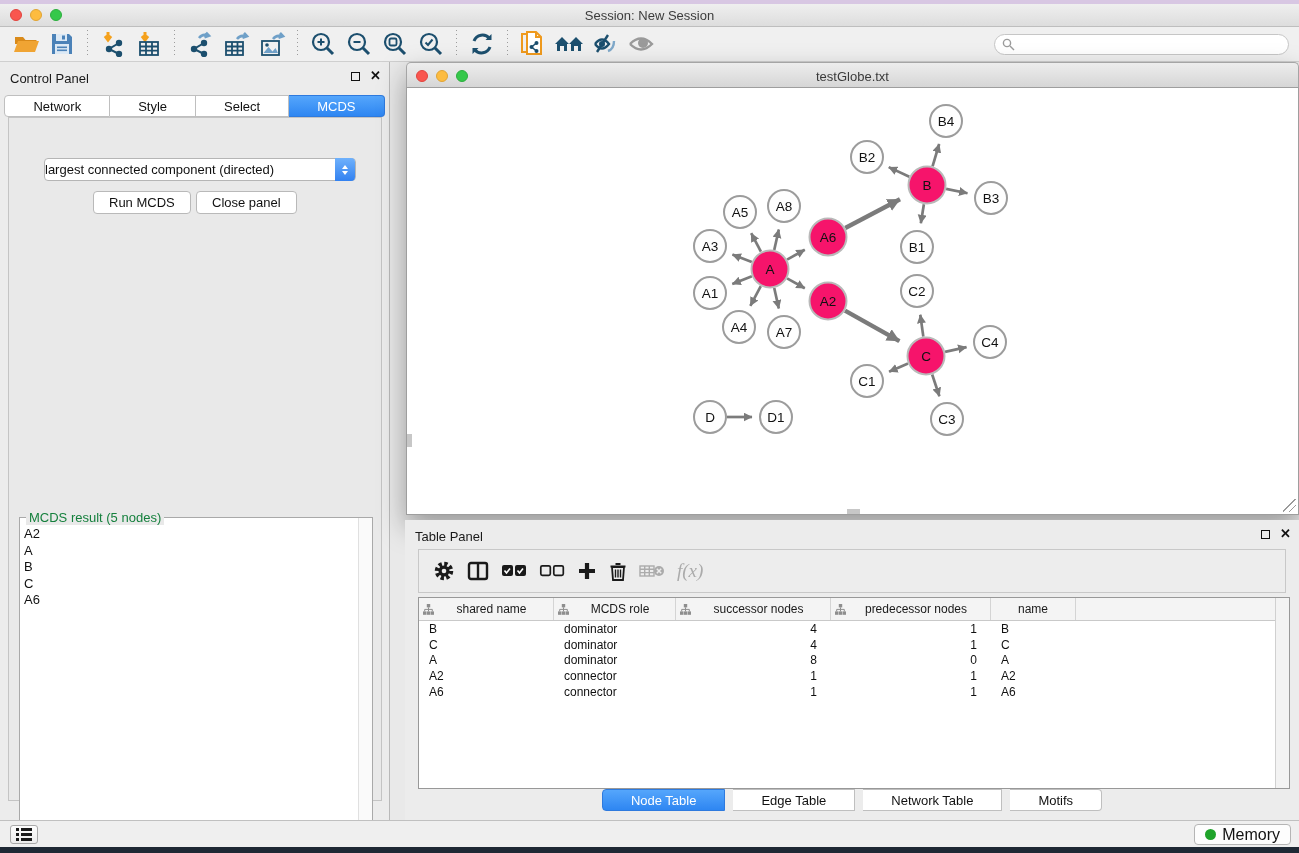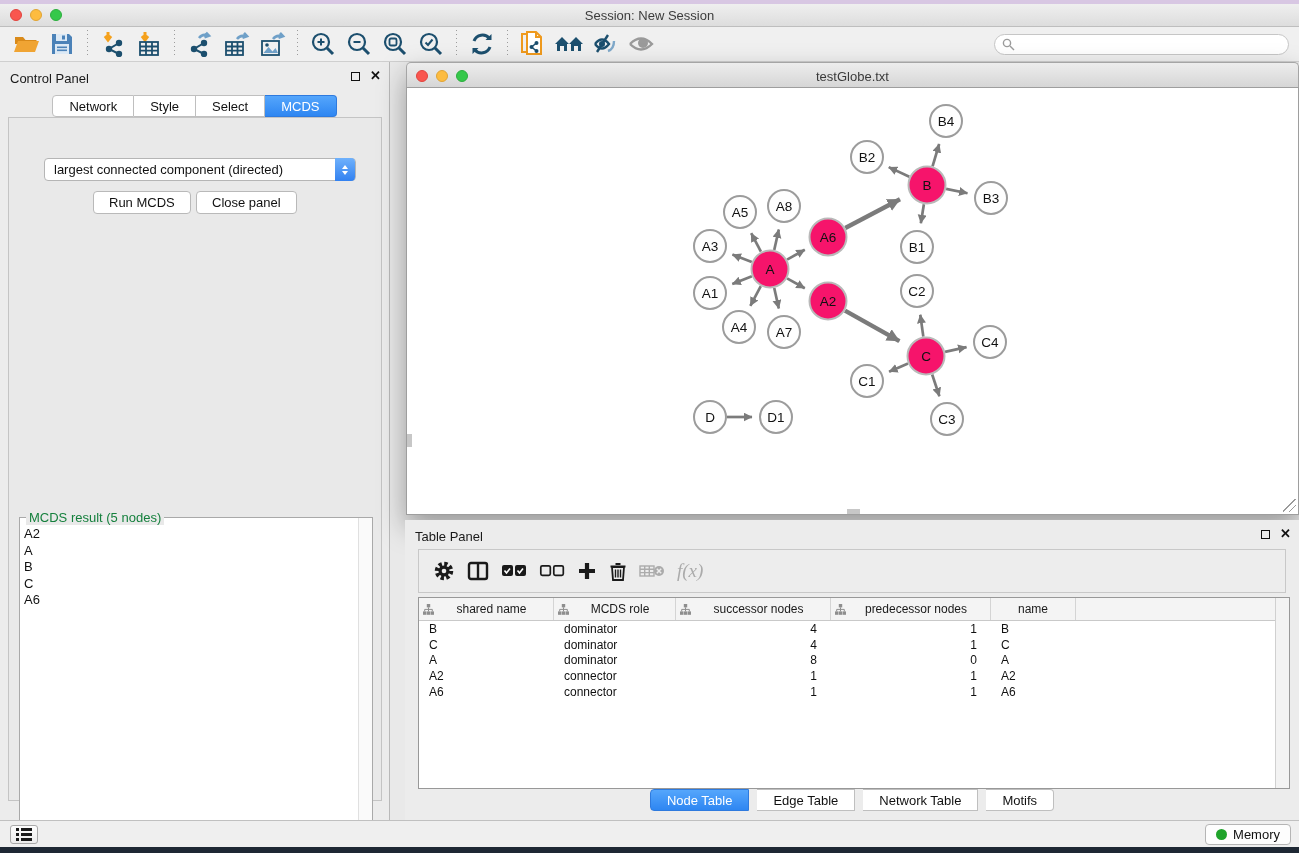--- a/index.html
+++ b/index.html
@@ -33,32 +33,32 @@
   #search-icon { position:absolute; margin-left:8px; margin-top:4px; }
 
   
   #control-panel { left:0; top:62px; width:390px; height:758px; background:#ECECEC;
     border-right:1px solid #B9B9B9; }
   .panel-head { position:absolute; left:10px; top:9px; font-size:13px; color:#1A1A1A; }
   .panel-ctrls { position:absolute; right:8px; top:9px; display:flex; gap:10px; align-items:center; }
   .float-box { width:9px; height:9px; border:1.5px solid #111; display:inline-block; }
   .close-x { font-size:13px; font-weight:bold; color:#111; line-height:10px; }
   #cp-tabs { position:absolute; left:0; right:0; top:33px; display:flex; justify-content:center; }
-  .seg-tab { height:22px; padding:0 16px; font-size:13px; color:#111; background:#FFFFFF;
+  .seg-tab { height:22px; padding:0 28px; font-size:13px; color:#111; background:#FFFFFF;
     border:1px solid #BFBFBF; border-left:none; display:flex; align-items:center; }
   .seg-tab:first-child { border-left:1px solid #BFBFBF; border-radius:4px 0 0 4px; }
   .seg-tab:last-child { border-radius:0 4px 4px 0; }
   .seg-tab.active { background:linear-gradient(#55A6FC,#2E86F2); color:#fff; border-color:#2E7ADE; }
   #cp-body { position:absolute; left:8px; top:55px; width:374px; height:684px;
     background:#E9E9E9; border:1px solid #C4C4C4; }
   #opt-label { position:absolute; left:0; right:0; top:22px; text-align:center;
     font-size:13px; color:#111; }
   #criterion-select { position:absolute; left:35px; top:40px; width:312px; height:23px;
     background:#fff; border:1px solid #B5B5B5; border-radius:4px; font-size:13px; color:#111;
-    display:flex; align-items:center; padding-left:9px; }
+    display:flex; align-items:center; }
   #criterion-stepper { position:absolute; right:0; top:-1px; width:20px; height:23px;
     background:linear-gradient(#6FB1FC,#3281F0); border-radius:0 4px 4px 0;
     display:flex; flex-direction:column; align-items:center; justify-content:center; gap:2px; }
   .chev-up { width:0; height:0; border-left:3.5px solid transparent; border-right:3.5px solid transparent;
     border-bottom:4.5px solid #fff; }
   .chev-dn { width:0; height:0; border-left:3.5px solid transparent; border-right:3.5px solid transparent;
     border-top:4.5px solid #fff; }
   .cp-btn { position:absolute; top:73px; height:23px; background:#FFFFFF;
     border:1px solid #B9B9B9; border-radius:4px; font-size:13px; color:#111;
     display:flex; align-items:center; justify-content:center; padding:0 15px;
@@ -115,21 +115,21 @@
   #tp-tabs { position:absolute; left:0; right:0; top:269px; display:flex; justify-content:center;gap:8px; }
 
   
   #status-bar { left:0; top:820px; width:1299px; height:27px; background:#EFEFEF;
     border-top:1px solid #C0C0C0; }
   #panel-toggle-btn { position:absolute; left:10px; top:4px; width:28px; height:19px;
     background:linear-gradient(#FDFDFD,#ECECEC); border:1px solid #A9A9A9; border-radius:3px;
     display:flex; align-items:center; justify-content:center; }
   #memory-btn { position:absolute; right:8px; top:3px; height:21px; background:#FDFDFD;
     border:1px solid #B5B5B5; border-radius:4px; display:flex; align-items:center;
-    gap:6px; padding:0 10px; font-size:13px; color:#111; }
+    gap:6px; padding:0 10px; font-size:16px; color:#111; }
   #memory-dot { width:11px; height:11px; border-radius:50%; background:#1FA32A; }
   #desktop-strip { left:0; top:847px; width:1299px; height:6px; background:#1E2834; }
 </style>
 </head>
 <body>
 
 <div id="app">
   <div id="top-strip" class="abs"></div>
 
   <div id="titlebar" class="abs">

